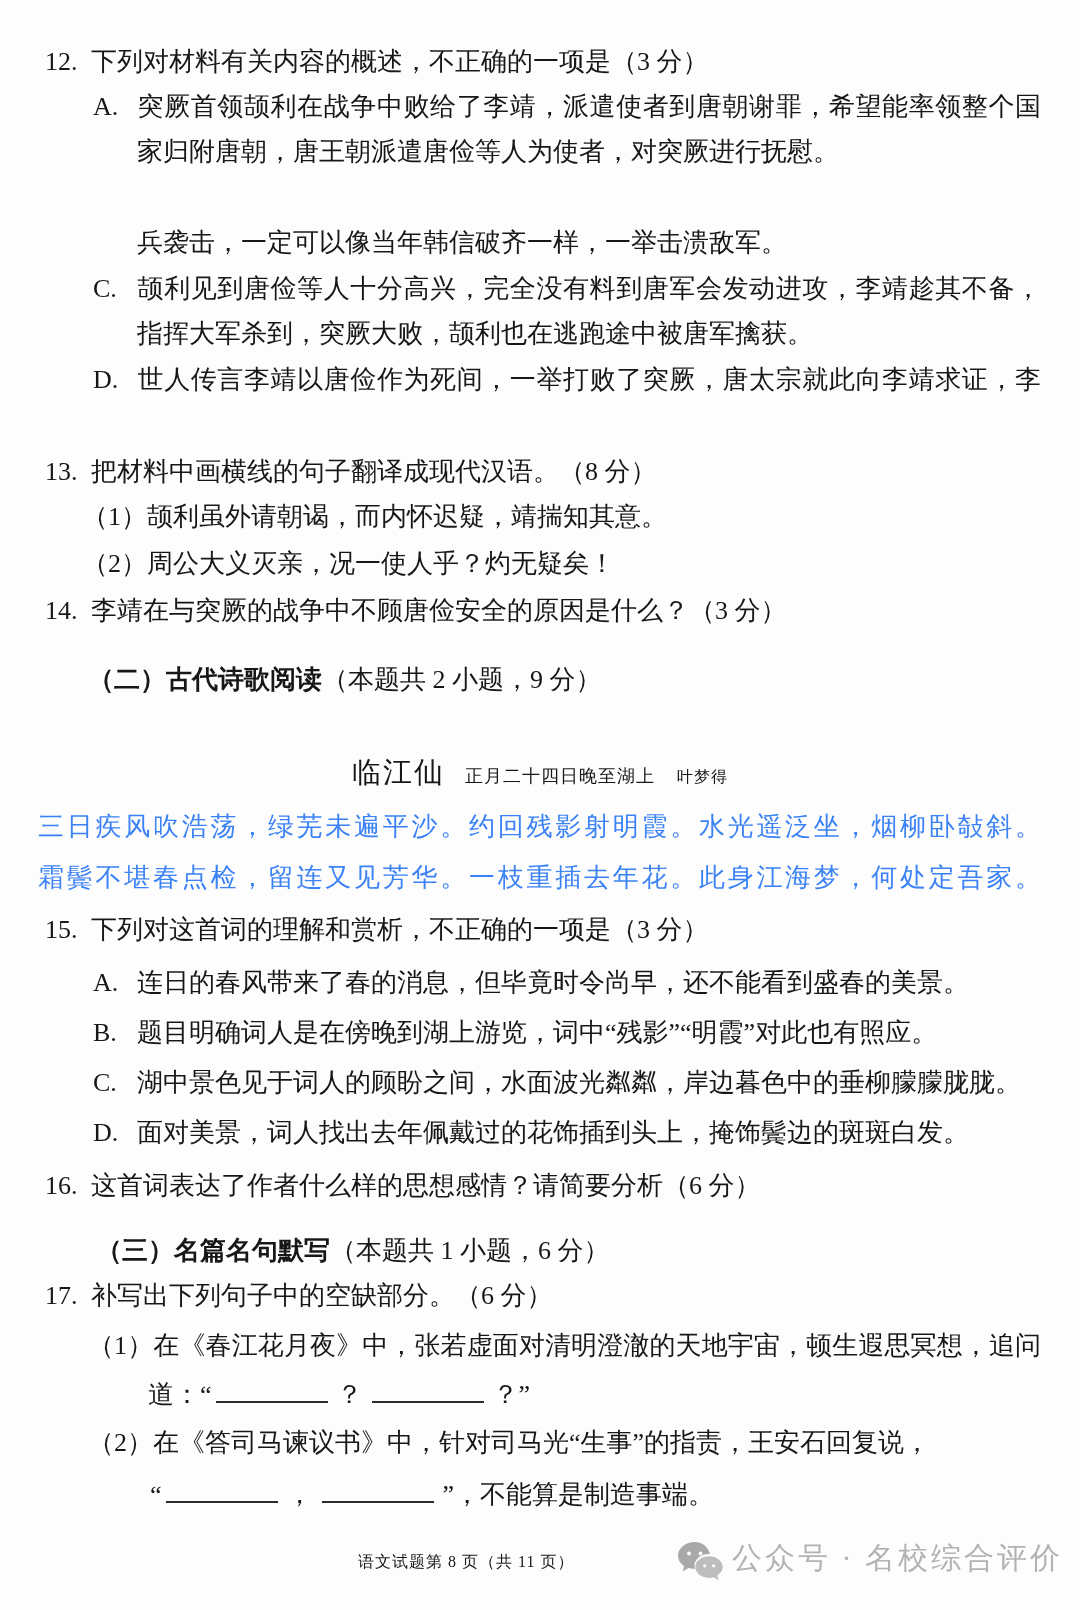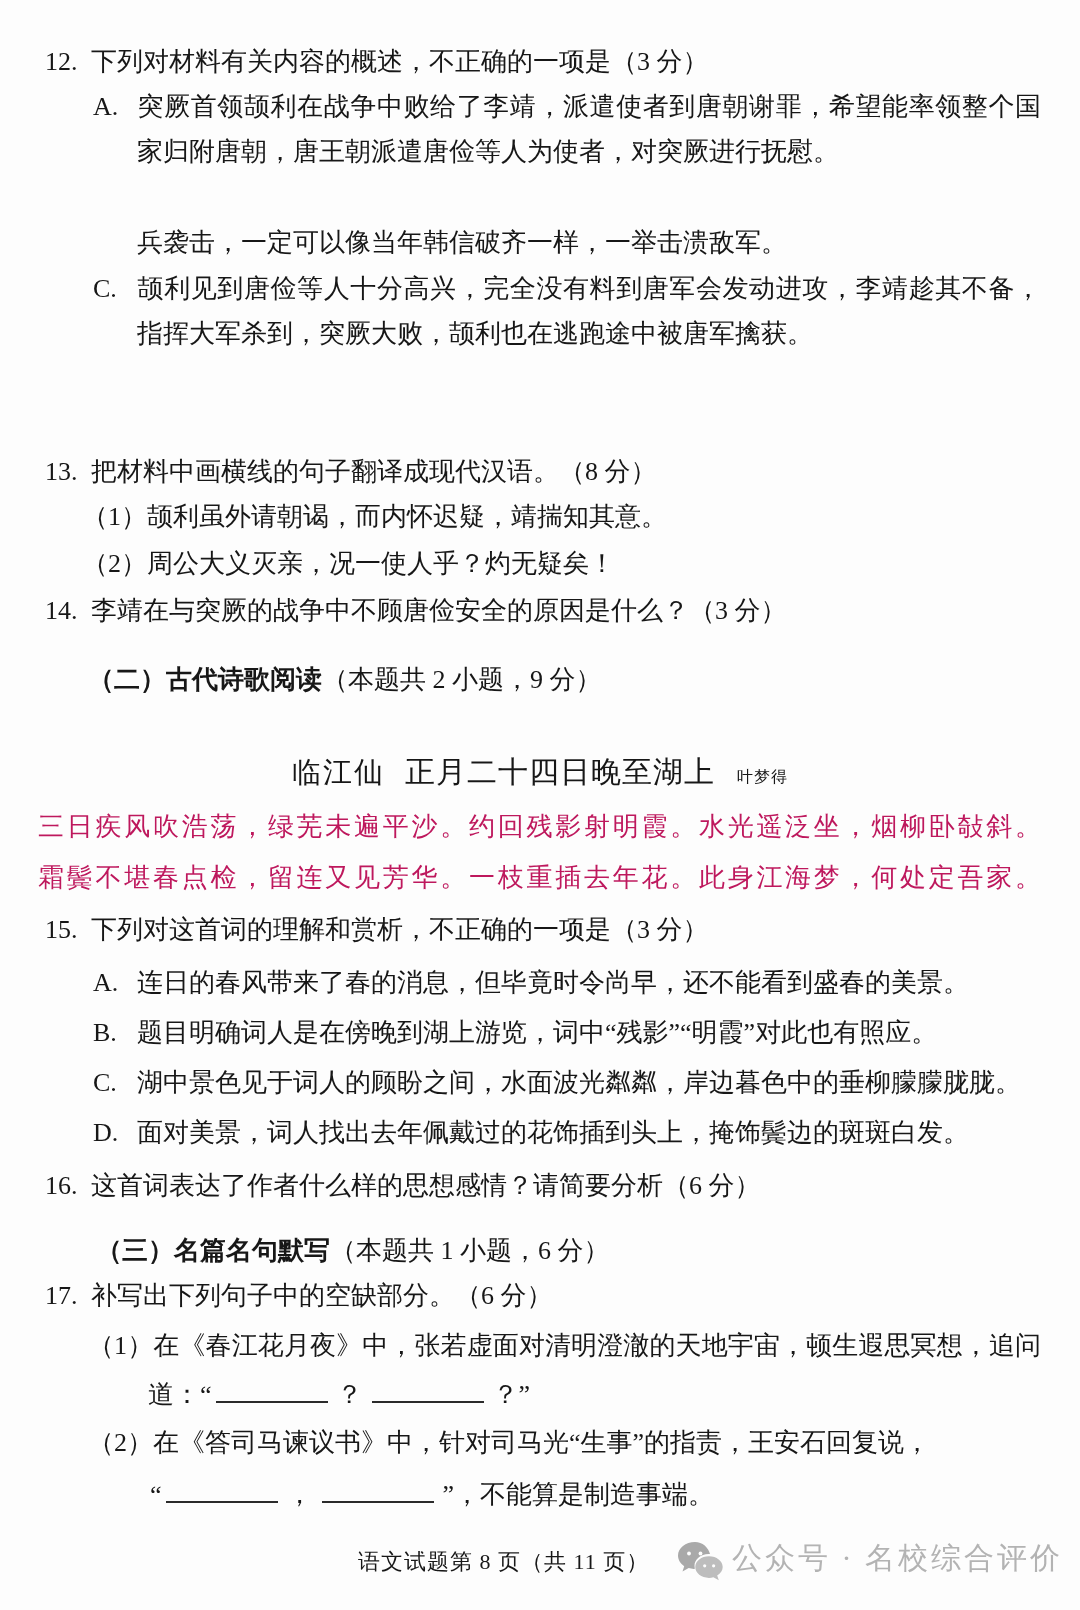--- a/index.html
+++ b/index.html
@@ -12,50 +12,51 @@
     font-size:26px;
     overflow:hidden;
   }
   .line{position:absolute;line-height:38px;white-space:nowrap;}
   .just{white-space:normal;text-align:justify;text-align-last:justify;text-justify:inter-character;}
   .qnum{display:inline-block;min-width:46px;}
   .optlabel{display:inline-block;min-width:44px;}
   .sec-bold{font-weight:bold;}
   .center{text-align:center;white-space:nowrap;}
   .poem-title{font-size:29px;letter-spacing:2px;text-align:center;}
-  .poem-sub{font-size:30px;margin-left:20px;letter-spacing:1px;}
+  .poem-sub{font-size:18px;margin-left:20px;letter-spacing:1px;}
   .poem-author{font-size:16px;margin-left:22px;letter-spacing:1px;}
-  .poem-line{letter-spacing:1px;color:#be185d;}
+  .poem-line{letter-spacing:1px;color:#3b82f6;}
   .blank{
     display:inline-block;width:112px;height:1.02em;
     border-bottom:2px solid #2b2b2b;margin:0 9px;
   }
   .blank2{
     display:inline-block;width:112px;height:1.02em;
     border-bottom:2px solid #2b2b2b;margin:0 9px 0 4px;
   }
-  .footer-page{font-size:22px;letter-spacing:1px;}
+  .footer-page{font-size:16px;letter-spacing:1px;}
   .footer-gray{color:#b3b3b3;font-size:30px;letter-spacing:3px;}
   .wx-icon{position:absolute;}
 </style>
 </head>
 <body>
 
 <div class="page">
 
   <div class="line" style="top:43px;left:45px"><span class="qnum">12.</span><span>下列对材料有关内容的概述，不正确的一项是（3 分）</span></div>
 
   <div class="line just" style="top:88px;left:93px;width:948px"><span class="optlabel">A.</span><span>突厥首领颉利在战争中败给了李靖，派遣使者到唐朝谢罪，希望能率领整个国</span></div>
   <div class="line" style="top:133px;left:137px">家归附唐朝，唐王朝派遣唐俭等人为使者，对突厥进行抚慰。</div>
 
   <div class="line" style="top:224px;left:137px">兵袭击，一定可以像当年韩信破齐一样，一举击溃敌军。</div>
 
   <div class="line just" style="top:270px;left:93px;width:948px"><span class="optlabel">C.</span><span>颉利见到唐俭等人十分高兴，完全没有料到唐军会发动进攻，李靖趁其不备，</span></div>
   <div class="line" style="top:315px;left:137px">指挥大军杀到，突厥大败，颉利也在逃跑途中被唐军擒获。</div>
 
+  <div class="line just" style="top:361px;left:93px;width:948px"><span class="optlabel">D.</span><span>世人传言李靖以唐俭作为死间，一举打败了突厥，唐太宗就此向李靖求证，李</span></div>
 
   <div class="line" style="top:453px;left:45px"><span class="qnum">13.</span><span>把材料中画横线的句子翻译成现代汉语。（8 分）</span></div>
   <div class="line" style="top:498px;left:82px"><span>（1）</span><span>颉利虽外请朝谒，而内怀迟疑，靖揣知其意。</span></div>
   <div class="line" style="top:545px;left:82px"><span>（2）</span><span>周公大义灭亲，况一使人乎？灼无疑矣！</span></div>
 
   <div class="line" style="top:592px;left:45px"><span class="qnum">14.</span><span>李靖在与突厥的战争中不顾唐俭安全的原因是什么？（3 分）</span></div>
 
   <div class="line" style="top:661px;left:88px"><span class="sec-bold">（二）古代诗歌阅读</span><span>（本题共 2 小题，9 分）</span></div>
 
 

